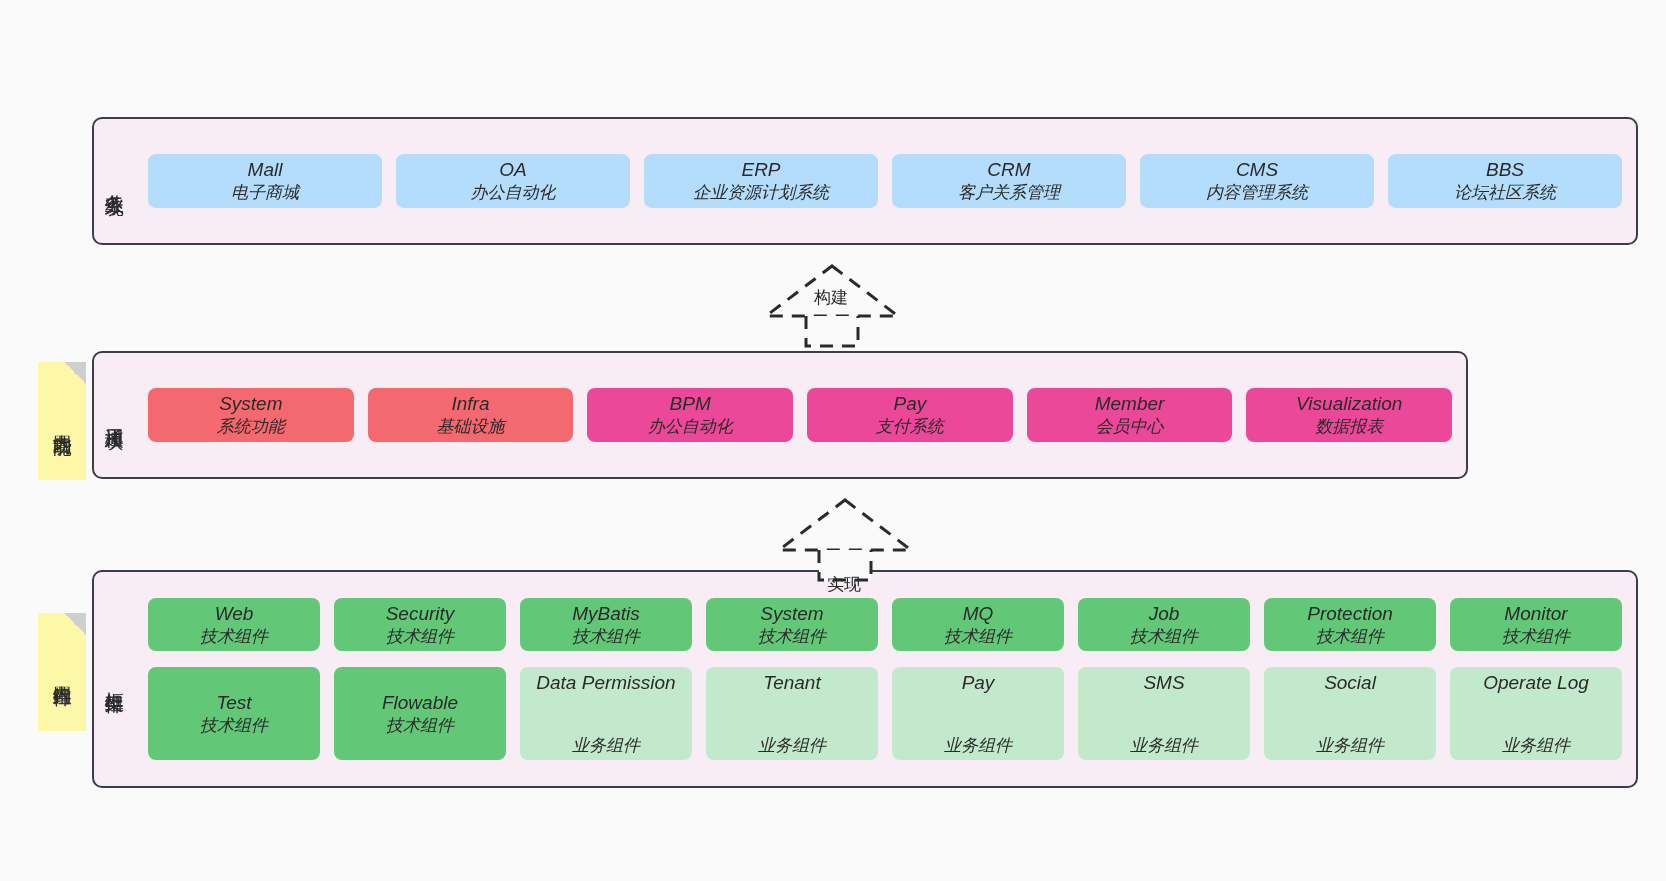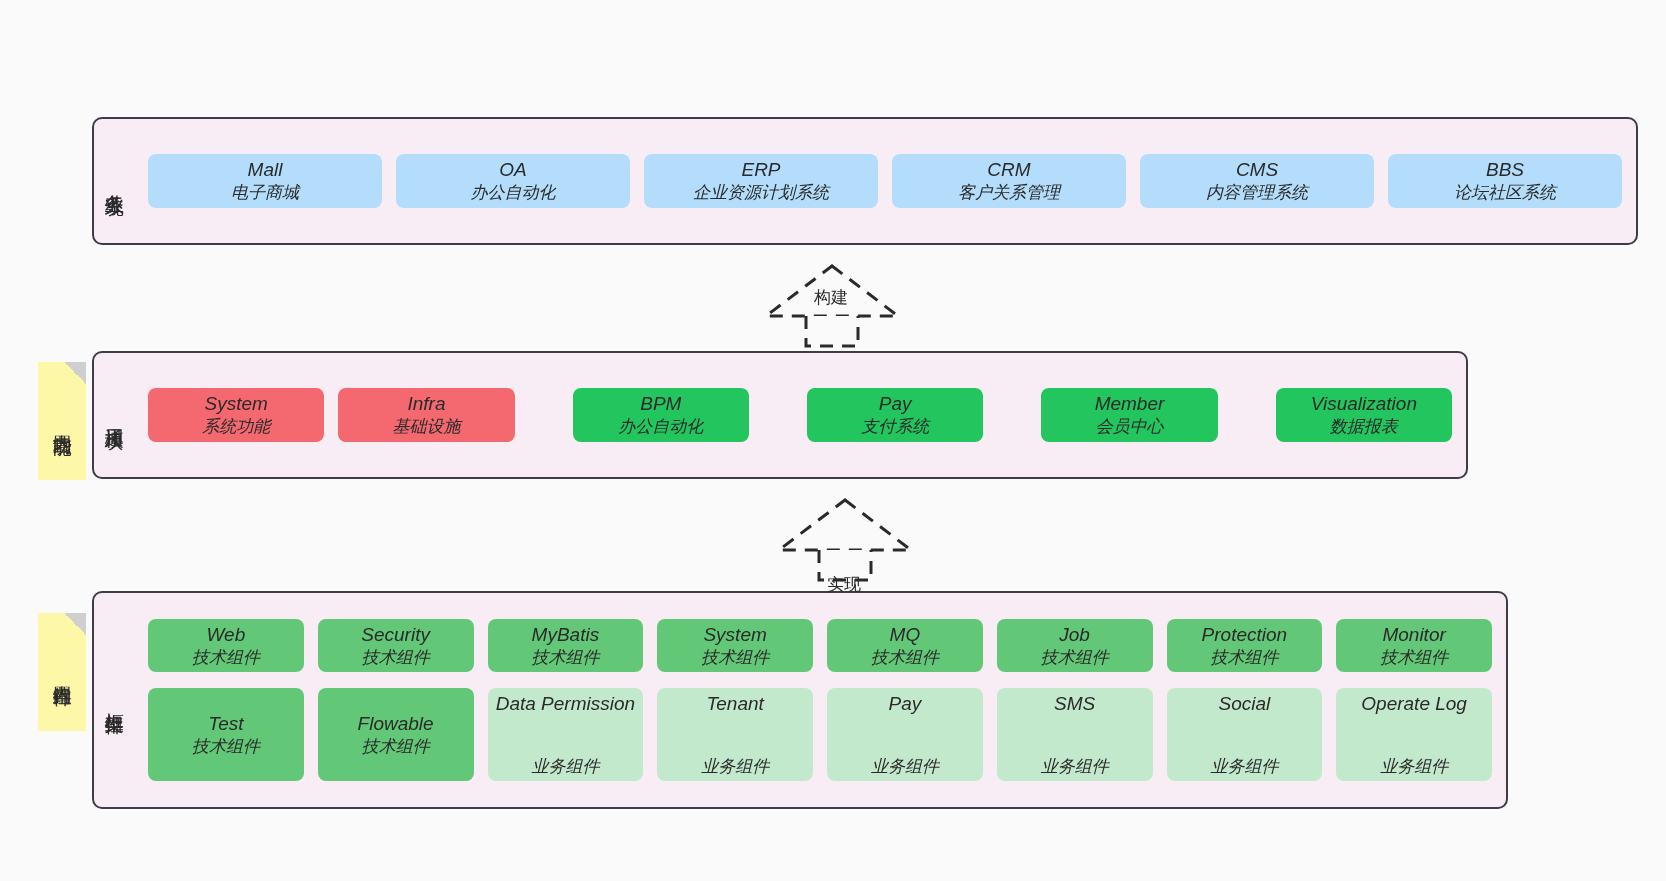--- a/index.html
+++ b/index.html
@@ -73,21 +73,21 @@
     text-align: center;
     line-height: 1.26;
     color: #2A2A2A;
     padding: 4px 6px;
   }
   .card .t1 { font-size: 19px; }
   .card .t2 { font-size: 17px; }
 
   .card.blue      { background: #B3DDFB; }
   .card.red       { background: #F4696F; }
-  .card.pink      { background: #22c55e; margin-left: 44px; }
+  .card.pink      { background: #ec4899; }
   .card.green     { background: #62C877; }
   .card.lightgreen{ background: #C3E9CC; gap: 40px; }
 
   
   .sticky {
     position: absolute;
     background: #FCF8A8;
     display: flex;
     align-items: center;
     justify-content: center;
@@ -212,21 +212,21 @@
       <path d="M 70 4 L 136 54 L 4 54 Z" fill="#FAFAFA" stroke="#2A2A2A" stroke-width="3" stroke-dasharray="13 9" stroke-linejoin="miter"></path>
       <path d="M 44 54 L 44 84 L 96 84 L 96 54" fill="#FAFAFA" stroke="#2A2A2A" stroke-width="3" stroke-dasharray="13 9"></path>
     </svg>
   </div>
   <div class="arrow-label" style="left:827px; top:527px;margin-top:46px;">实现</div>
 
   <div class="sticky" style="left:38px; top:613px; width:48px; height:118px;">
     <span class="fold"></span>
     <span>内置组件</span>
   </div>
-  <div class="layer" style="left:92px; top:591px; width:1416px; height:218px;">
+  <div class="layer" style="left:92px; top:570px; width:1546px; height:218px;">
     <div class="layer-title">框架组件</div>
     <div class="layer-body">
 
       <div class="row">
         <div class="card green">
           <span class="t1">Web</span>
           <span class="t2">技术组件</span>
         </div>
         <div class="card green">
           <span class="t1">Security</span>

